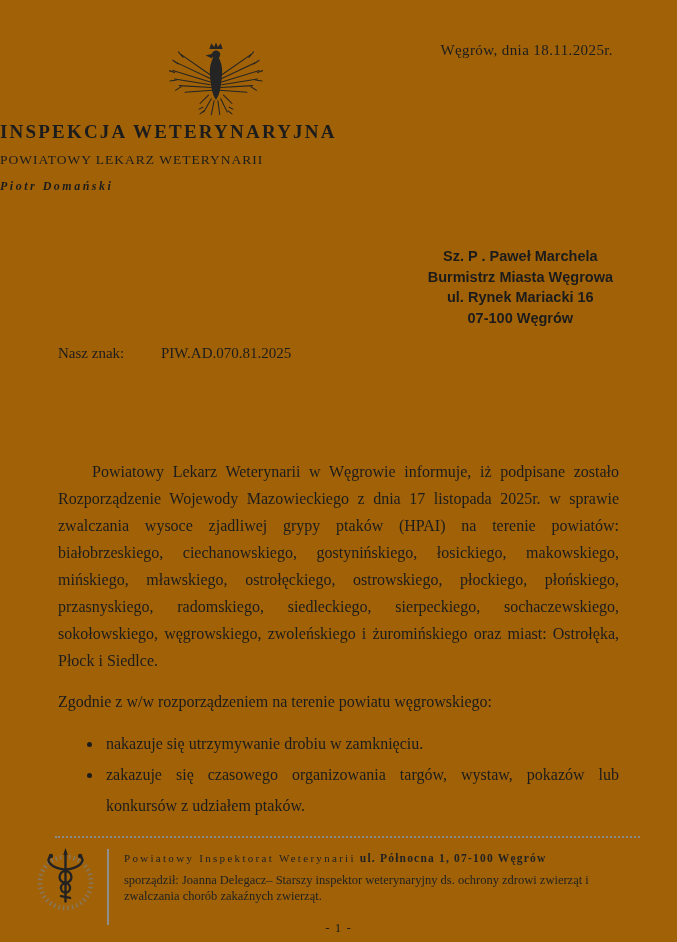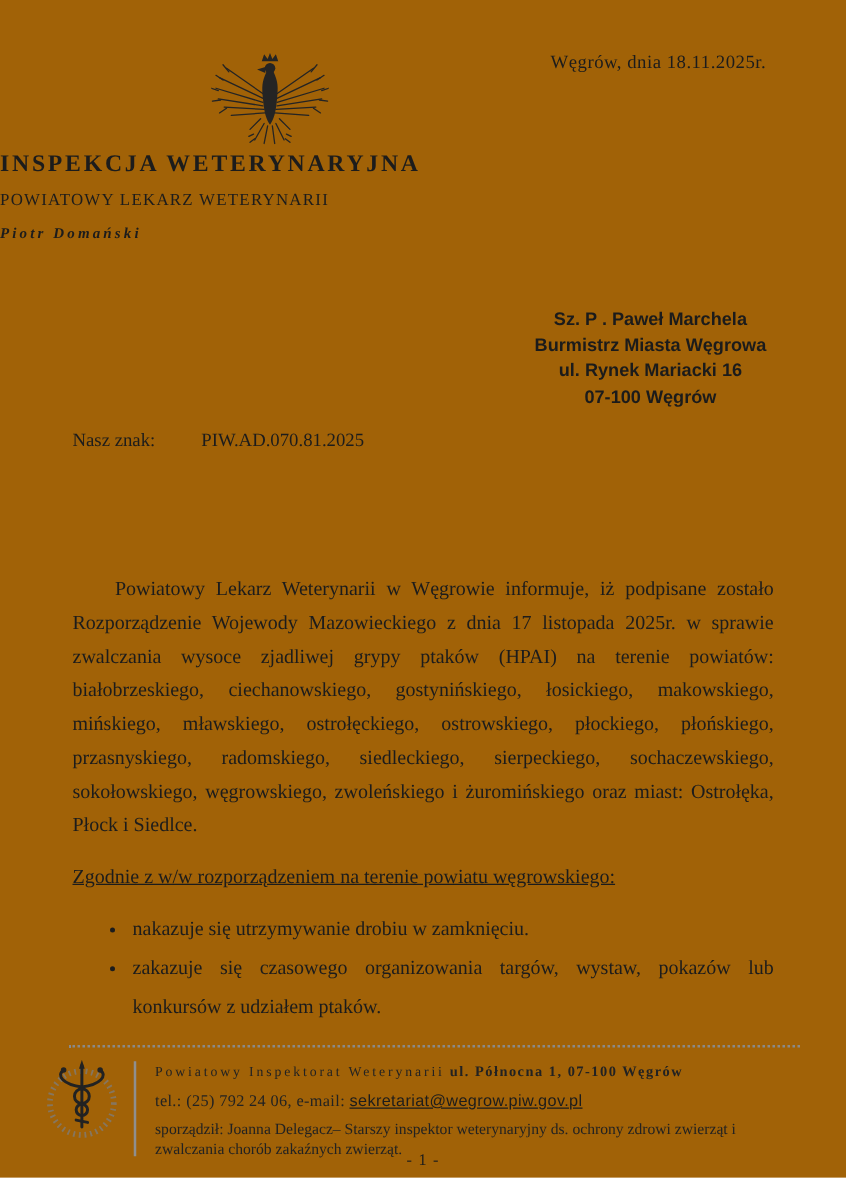--- a/index.html
+++ b/index.html
@@ -89,21 +89,21 @@
   .letter-body {
     position: absolute;
     top: 458px;
     left: 58px;
     width: 561px;
     font-size: 16px;
     line-height: 27px;
     text-align: justify;
   }
   .para-main { margin: 0; text-indent: 34px; }
-  .para-intro { margin: 14px 0 12px 0; text-align: left; text-decoration: underline; }
+  .para-intro { margin: 14px 0 12px 0; text-align: left; }
   .body-list { margin: 13px 0 0 0; padding-left: 45px; }
   .body-list li { line-height: 31px; padding-left: 3px; }
 
   
   .footer-rule {
     position: absolute;
     top: 836px;
     left: 55px;
     width: 585px;
     height: 0;
@@ -244,21 +244,18 @@
     <circle cx="56" cy="12" r="2.4" fill="#222"></circle>
   </svg>
 
   <div class="footer-vline"></div>
 
   <div class="footer-text">
     <div class="office-line">
       <span class="office-name">Powiatowy Inspektorat Weterynarii</span>
       <span class="office-addr">ul. Północna 1, 07-100 Węgrów</span>
     </div>
-    <div class="contact-line">
-      <span>tel.: (25) 792 24 06, e-mail: </span><span class="email-link">sekretariat@wegrow.piw.gov.pl</span>
-    </div>
     <div class="prepared-line">sporządził: Joanna Delegacz–  Starszy inspektor weterynaryjny ds. ochrony zdrowi zwierząt i zwalczania chorób zakaźnych zwierząt.</div>
   </div>
 
   <div class="page-number">- 1 -</div>
 
 </div>
 
 </body></html>

